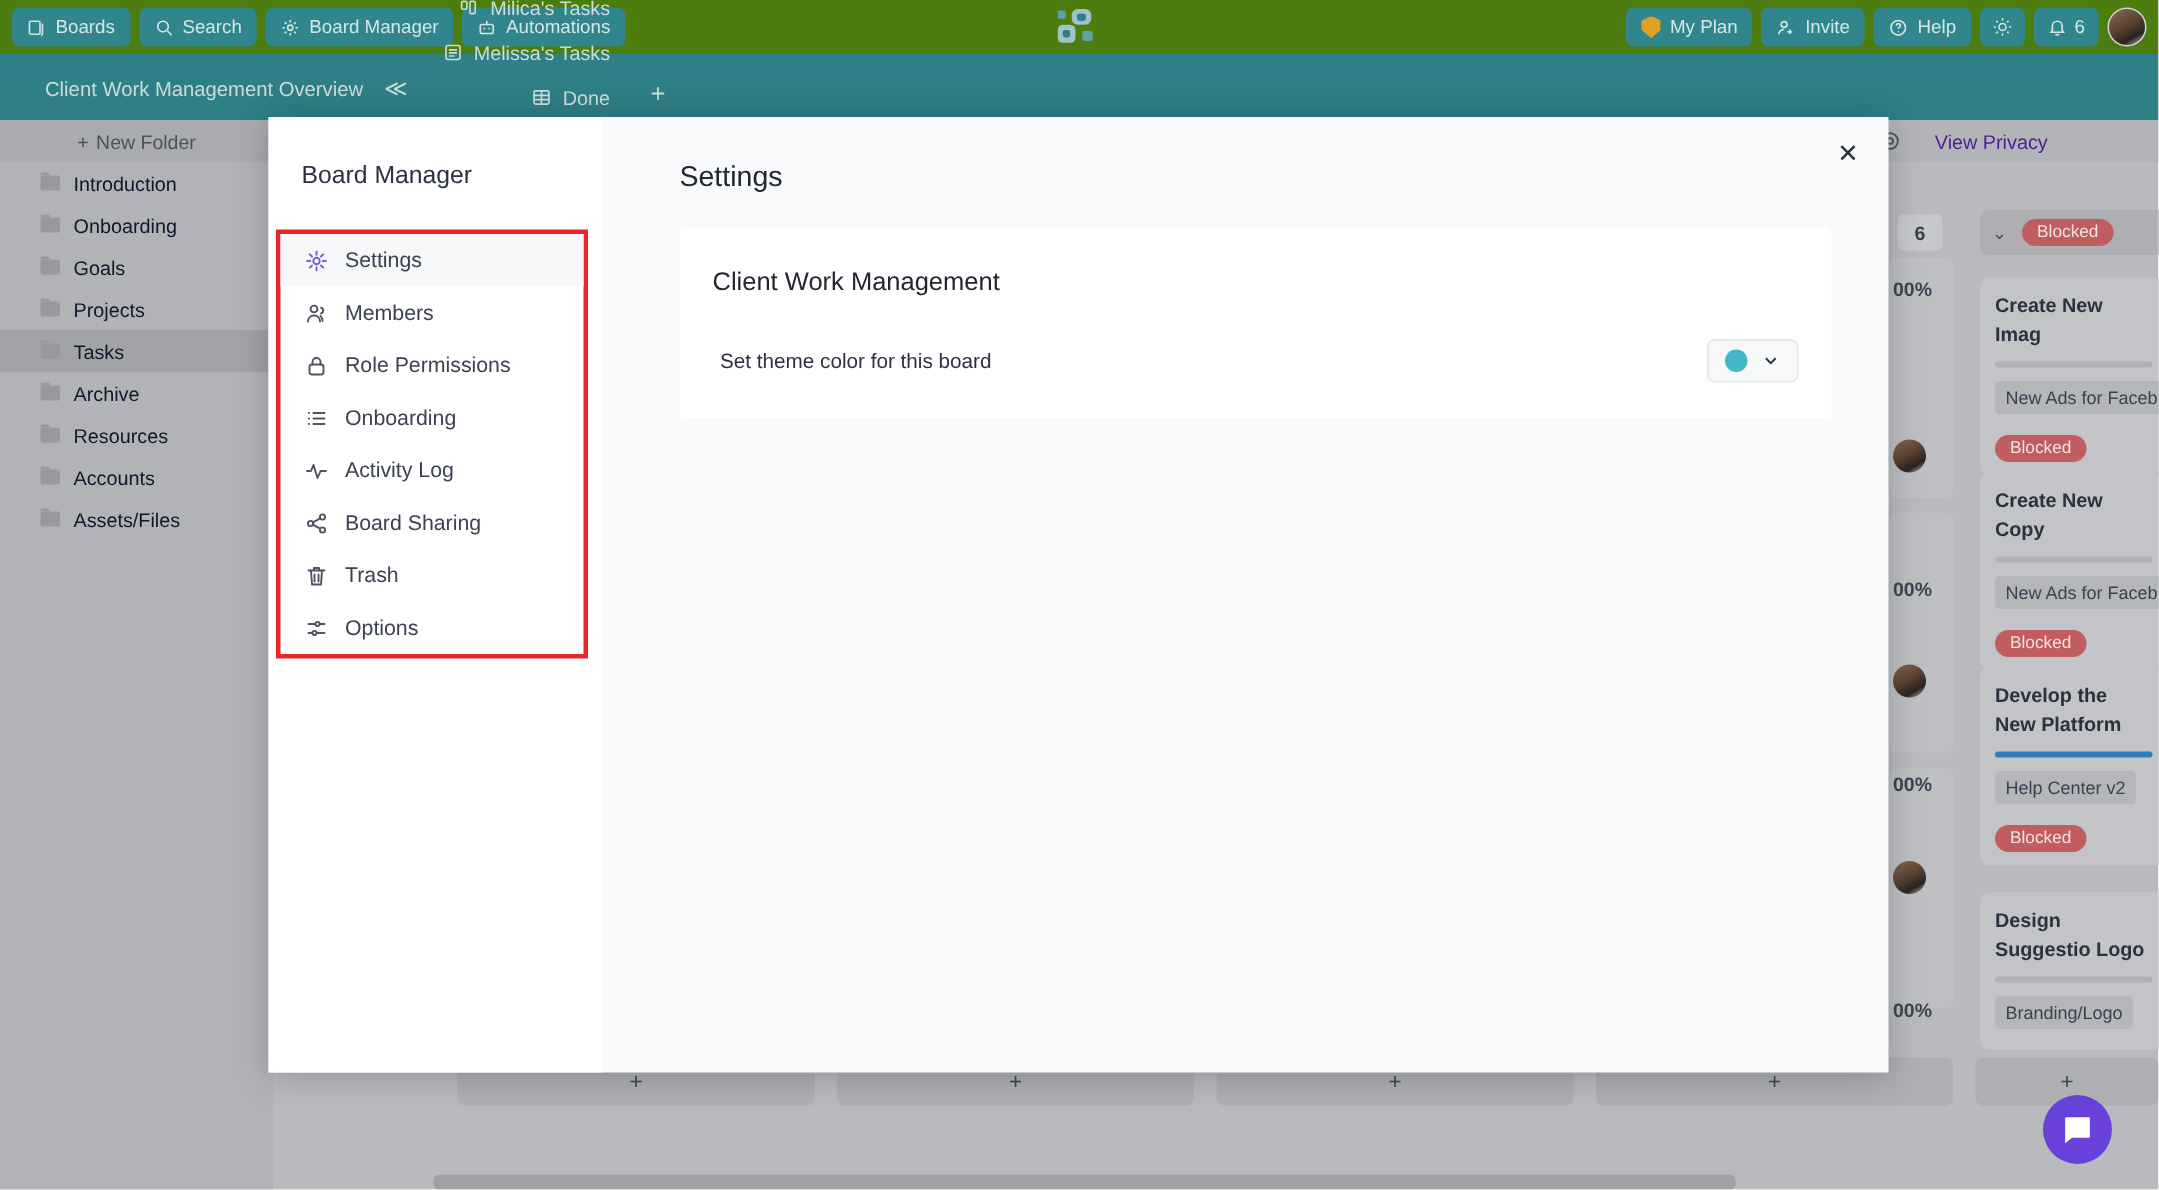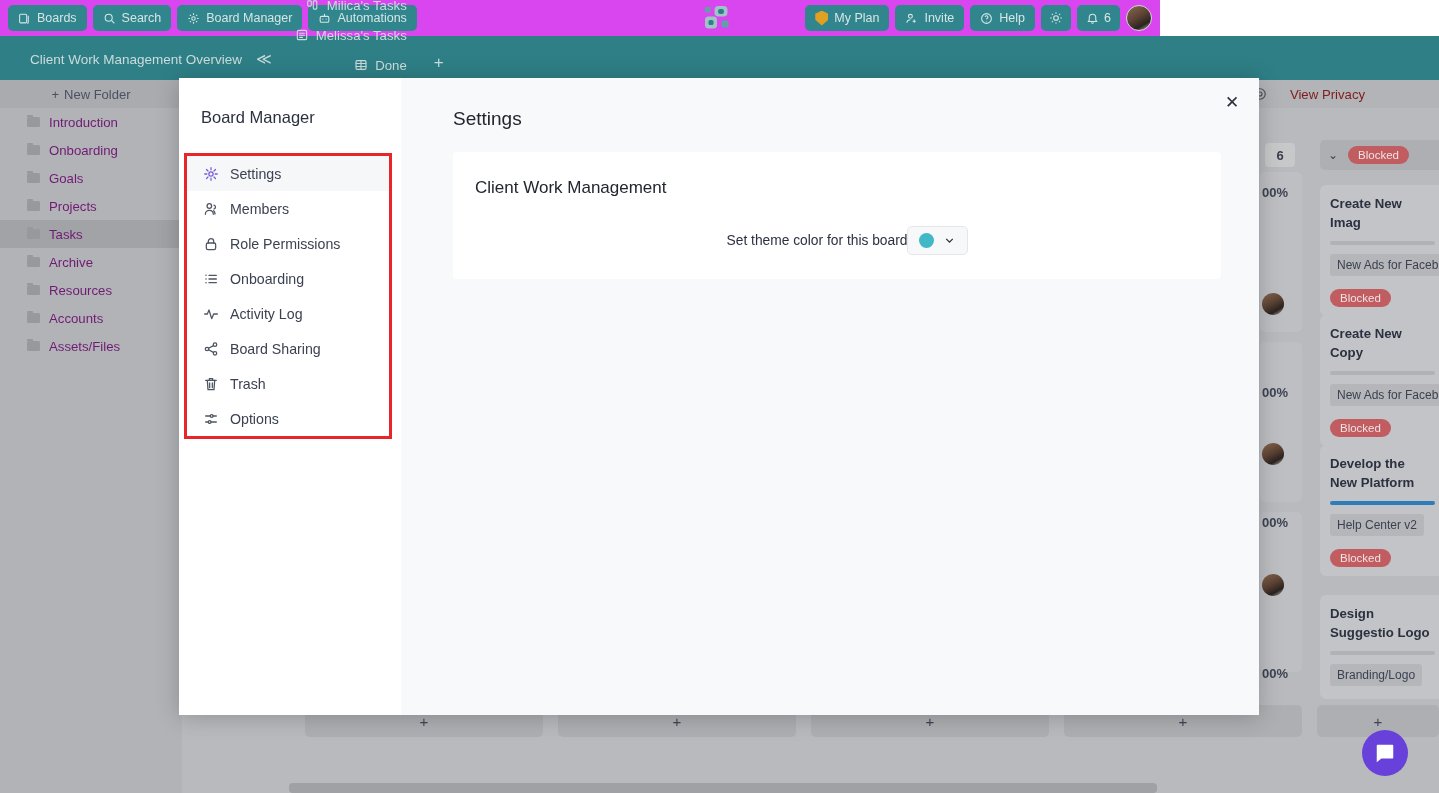--- a/index.html
+++ b/index.html
@@ -7,22 +7,22 @@
     width: 1439px; height: 793px;
     overflow: hidden;
     font-family: "Liberation Sans", sans-serif;
     background: #ffffff;
   }
   #app { position: relative; width: 1439px; height: 793px; }
 
   
   .topbar {
     position: absolute; left: 0; top: 0;
-    width: 1160px; height: 36px;
-    background: #d946ef;
+    width: 1439px; height: 36px;
+    background: #4d7c0f;
     display: flex; align-items: center;
     padding: 0 8px;
     z-index: 5;
   }
   .tb-left { display: flex; align-items: center; gap: 6px; }
   .tb-btn {
     display: flex; align-items: center; gap: 6px;
     height: 26px; padding: 0 10px;
     border-radius: 5px;
     background: #31868d;
@@ -96,38 +96,38 @@
     background: #b1b3b6;
   }
   .newfolder {
     height: 28px; display: flex; align-items: center; justify-content: center;
     gap: 5px; color: #4b5160; font-size: 13px; background: #a9abaf;
     cursor: pointer;
   }
   .folder-row {
     display: flex; align-items: center; gap: 9px;
     height: 28px; padding-left: 27px;
-    color: #701a75; font-size: 13.2px; cursor: pointer;
+    color: #0f172a; font-size: 13.2px; cursor: pointer;
   }
   .folder-row.sel { background: #a1a3a7; }
   .fld {
     width: 13px; height: 10px; background: #97999d; border-radius: 1.5px;
     position: relative; flex: none;
   }
   .fld::before {
     content:''; position: absolute; left: 0; top: -2.5px;
     width: 6px; height: 2.5px; background: #97999d; border-radius: 1px 1px 0 0;
   }
 
   
   .privacy {
     position: absolute; right: 0; top: 80px;
     width: 260px; height: 28px;
     display: flex; align-items: center; justify-content: center; gap: 23px;
-    color: #7f1d1d; font-size: 13.2px; background: #b2b4b7; cursor: pointer;
+    color: #4c1d95; font-size: 13.2px; background: #b2b4b7; cursor: pointer;
   }
 
   
   .kan-col-count {
     position: absolute; left: 1265px; top: 143px;
     width: 30px; height: 24px; background: #c6c8ca; border-radius: 4px;
     display: flex; align-items: center; justify-content: center;
     color: #3a3f4b; font-size: 13px; font-weight: 700;
   }
   .kan-head {
@@ -209,23 +209,22 @@
   .modal-right { flex: 1; position: relative; padding: 30px 30px 0 30px; }
   .settings-h { font-size: 19px; color: #22262f; margin: 0 0 22px 22px; }
   .card-panel {
     background: #ffffff; border-radius: 4px;
     padding: 26px 22px 24px 22px;
     margin-left: 22px; margin-right: 8px;
   }
   .board-name { font-size: 17px; color: #22262f; }
   .board-desc { font-size: 13.5px; color: #9aa0ab; margin-top: 18px; }
   .theme-row {
-    display: flex; align-items: center; justify-content: center;
+    display: flex; align-items: center; justify-content: space-between;
     margin-top: 28px;
-    margin-left: 16px;
   }
   .theme-label { font-size: 13.8px; color: #2c3140; margin-left: 5px; }
   .theme-picker {
     display: flex; align-items: center; gap: 9px;
     background: #f7f8f9; border: 1px solid #e4e6e9; border-radius: 5px;
     padding: 6px 11px; cursor: pointer;
   }
   .swatch { width: 15px; height: 15px; border-radius: 50%; background: #41b8c6; }
   .modal-close {
     position: absolute; right: 16px; top: 13px;

